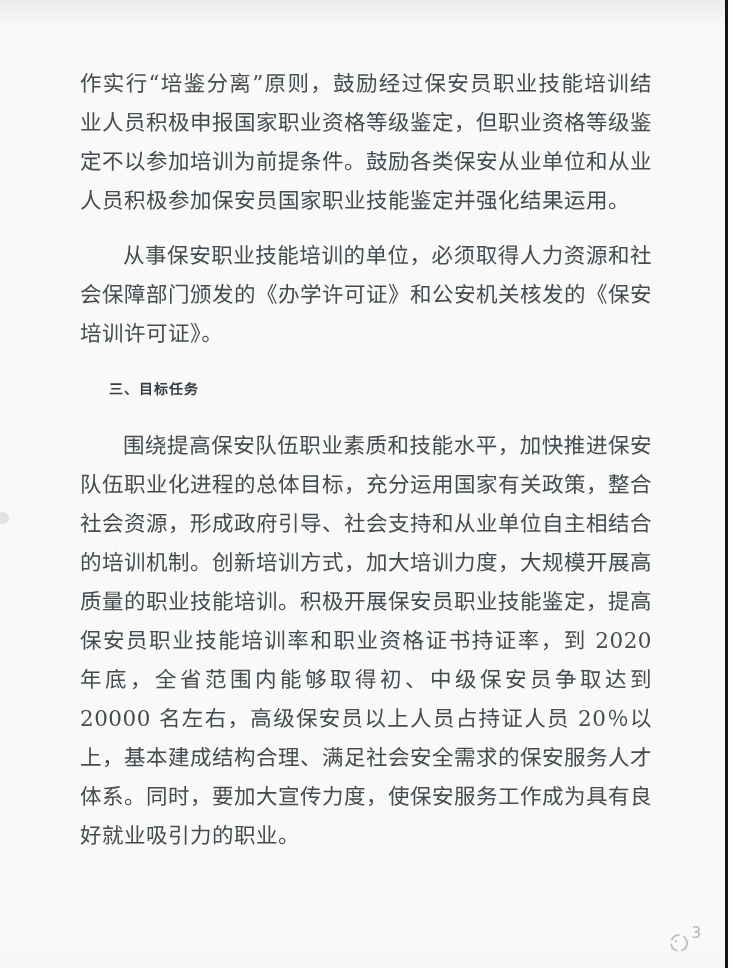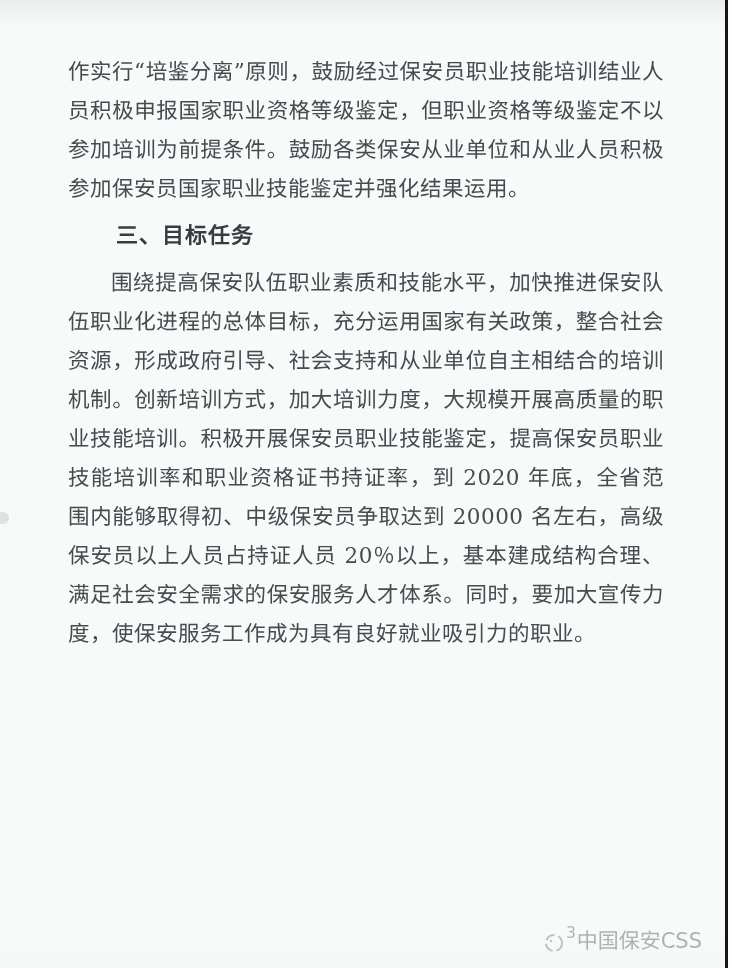--- a/index.html
+++ b/index.html
@@ -18,31 +18,31 @@
   }
   .text-col{
     position:absolute;
     left:64px;top:48px;width:604px;
     color:#474b50;
     font-size:21.5px;
     line-height:39px;
     letter-spacing:0.5px;
   }
   .para{
-    margin:4px;
+    margin:16px;
     text-align:justify;
     text-justify:inter-character;
     text-indent:2em;
   }
   .para.noindent{text-indent:0;}
   .heading{
-    margin:8px;
+    margin:17px;
     font-family:"DejaVu Sans","Liberation Sans",sans-serif;
     font-weight:bold;
-    font-size:22px;
+    font-size:14px;
     color:#383c41;
     text-indent:2em;
     line-height:39px;
     letter-spacing:1px;
   }
   .watermark{
     position:absolute;
     right:30px;bottom:14px;
     display:flex;align-items:flex-start;
     color:#aeb2b5;
@@ -83,30 +83,30 @@
 </style>
 </head>
 <body>
 
 <div class="page">
 
   <div class="top-shade"></div>
 
   <div class="text-col">
     <p class="para noindent">作实行“培鉴分离”原则，鼓励经过保安员职业技能培训结业人员积极申报国家职业资格等级鉴定，但职业资格等级鉴定不以参加培训为前提条件。鼓励各类保安从业单位和从业人员积极参加保安员国家职业技能鉴定并强化结果运用。</p>
+    <p class="para">从事保安职业技能培训的单位，必须取得人力资源和社会保障部门颁发的《办学许可证》和公安机关核发的《保安培训许可证》。</p>
     <h2 class="heading">三、目标任务</h2>
     <p class="para">围绕提高保安队伍职业素质和技能水平，加快推进保安队伍职业化进程的总体目标，充分运用国家有关政策，整合社会资源，形成政府引导、社会支持和从业单位自主相结合的培训机制。创新培训方式，加大培训力度，大规模开展高质量的职业技能培训。积极开展保安员职业技能鉴定，提高保安员职业技能培训率和职业资格证书持证率，到 2020 年底，全省范围内能够取得初、中级保安员争取达到 20000 名左右，高级保安员以上人员占持证人员 20％以上，基本建成结构合理、满足社会安全需求的保安服务人才体系。同时，要加大宣传力度，使保安服务工作成为具有良好就业吸引力的职业。</p>
   </div>
 
   <div class="watermark">
     <svg class="wm-icon" width="22" height="22" viewBox="0 0 22 22">
       <circle cx="11" cy="11" r="8" fill="none" stroke="#b6babc" stroke-width="2" stroke-dasharray="10 4"></circle>
       <circle cx="8" cy="9" r="1.2" fill="#b6babc"></circle>
     </svg>
     <span class="wm-sup">3</span>
-    <span class="wm-text">中国保安CSS</span>
   </div>
 
   <div class="edge-right-sliver"></div>
   <div class="edge-line"></div>
   <div class="edge-smudge"></div>
 
 </div>
 
 </body></html>

